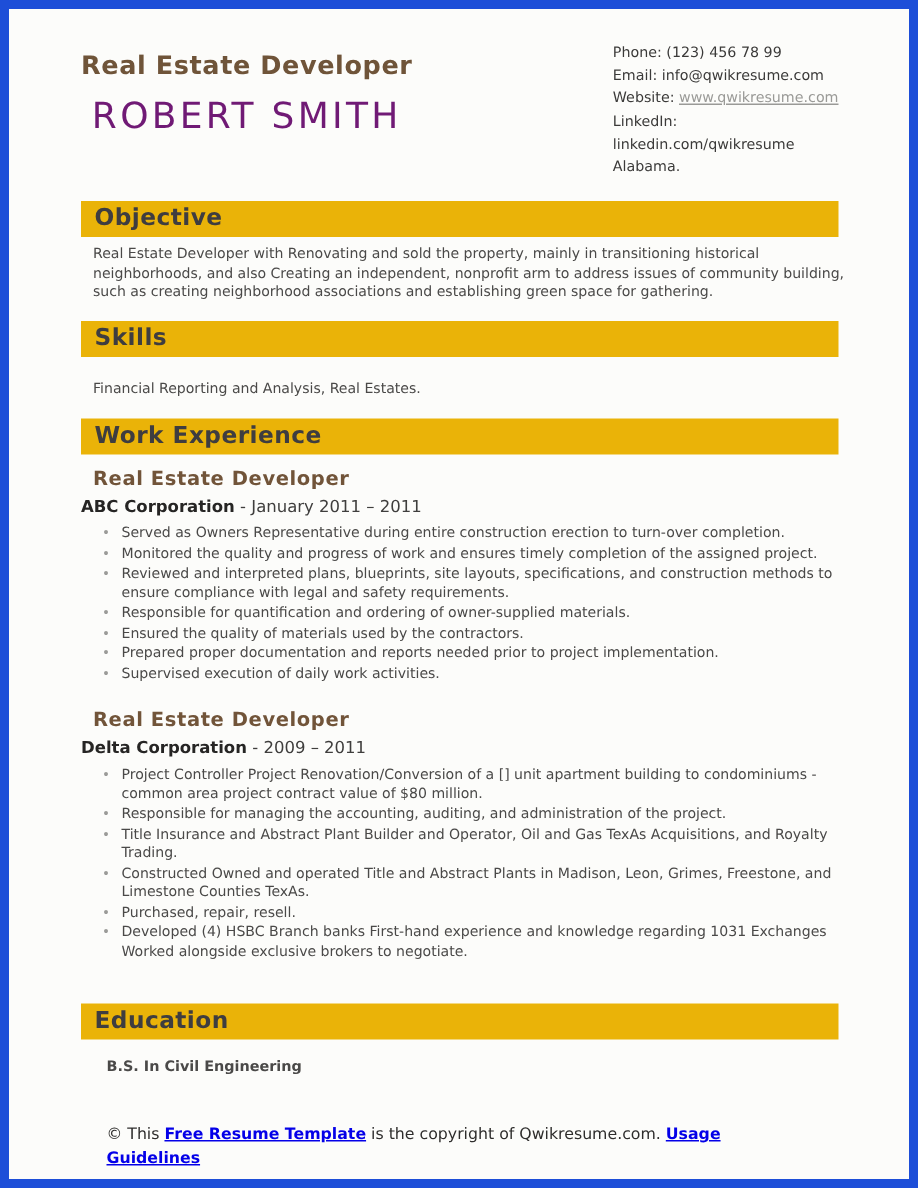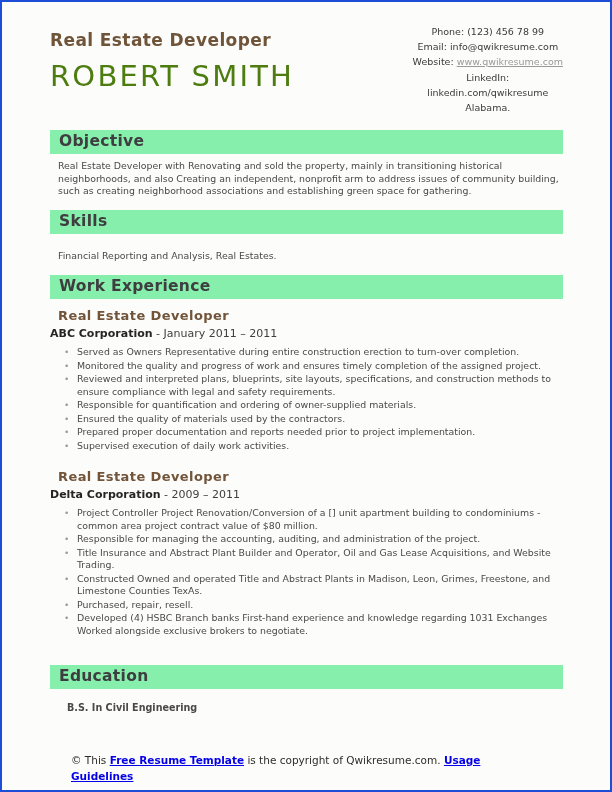--- a/index.html
+++ b/index.html
@@ -1,33 +1,33 @@
 <!DOCTYPE html>
 <html><head>
 <meta charset="utf-8">
 <style>
   html,body{margin:0;padding:0;}
   body{background:#ffffff;}
   .page{
     width:612px;height:792px;box-sizing:border-box;position:relative;
-    background:#fcfcfa;border:2px solid #1d4ed8;
+    background:#fcfcfa;border:6px solid #1d4ed8;
     padding:22px 47px 0 48px;
     font-family:"DejaVu Sans","Liberation Sans",sans-serif;
     color:#4a4948;overflow:hidden;
   }
   
   .header{display:flex;justify-content:space-between;}
   .header-left{padding-top:6px;}
   .hdr-job-title{color:#6f5439;font-weight:bold;font-size:17px;letter-spacing:0.4px;}
-  .hdr-name{color:#4d7c0f;font-size:29px;letter-spacing:2.2px;margin-top:9px;font-weight:400;}
-  .contact{text-align:center;font-size:9.5px;line-height:15.2px;color:#3b3a39;max-width:235px;}
+  .hdr-name{color:#701a75;font-size:24px;letter-spacing:2.2px;margin-top:9px;font-weight:400;text-align:center;}
+  .contact{text-align:left;font-size:9.5px;line-height:15.2px;color:#3b3a39;max-width:235px;}
   .contact a{color:#9a9a97;text-decoration:underline;}
   
   .section-bar{
-    background:#86efac;color:#3e3d40;font-weight:bold;font-size:15.5px;
+    background:#eab308;color:#3e3d40;font-weight:bold;font-size:15.5px;
     padding:2px 6px 4px 9px;letter-spacing:0.3px;
   }
   .bar-objective{margin-top:15px;}
   .bar-skills{margin-top:12px;}
   .bar-work{margin-top:13px;}
   .bar-education{margin-top:28px;}
   
   .para{font-size:9.4px;line-height:12.6px;color:#4a4948;margin:6px 0 0 8px;width:506px;}
   .skills-text{font-size:9.4px;color:#4a4948;margin:16px 0 14px 8px;}
   
@@ -94,21 +94,21 @@
       <li>Supervised execution of daily work activities.</li>
     </ul>
   </div>
 
   <div class="job job-2">
     <div class="job-title">Real Estate Developer</div>
     <div class="company-line"><span class="company">Delta Corporation</span><span> - </span><span>2009 – 2011</span></div>
     <ul class="bullets">
       <li>Project Controller Project Renovation/Conversion of a [] unit apartment building to condominiums - common area project contract value of $80 million.</li>
       <li>Responsible for managing the accounting, auditing, and administration of the project.</li>
-      <li>Title Insurance and Abstract Plant Builder and Operator, Oil and Gas Lease Acquisitions, and Website Trading.</li>
+      <li>Title Insurance and Abstract Plant Builder and Operator, Oil and Gas TexAs Acquisitions, and Royalty Trading.</li>
       <li>Constructed Owned and operated Title and Abstract Plants in Madison, Leon, Grimes, Freestone, and Limestone Counties TexAs.</li>
       <li>Purchased, repair, resell.</li>
       <li>Developed (4) HSBC Branch banks First-hand experience and knowledge regarding 1031 Exchanges Worked alongside exclusive brokers to negotiate.</li>
     </ul>
   </div>
 
   <div class="section-bar bar-education">Education</div>
   <div class="edu-degree">B.S. In Civil Engineering</div>
 
   <div class="footer">

